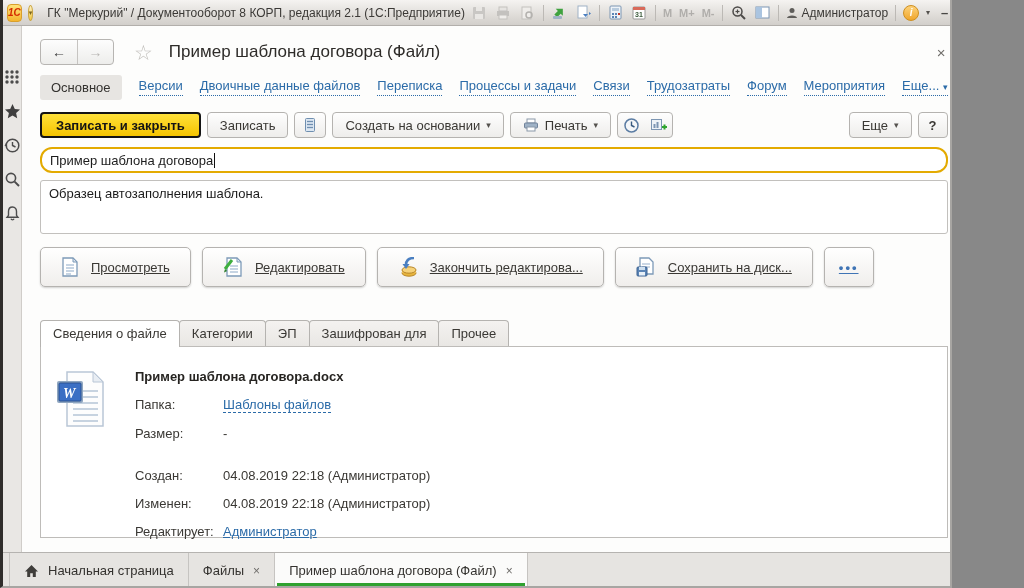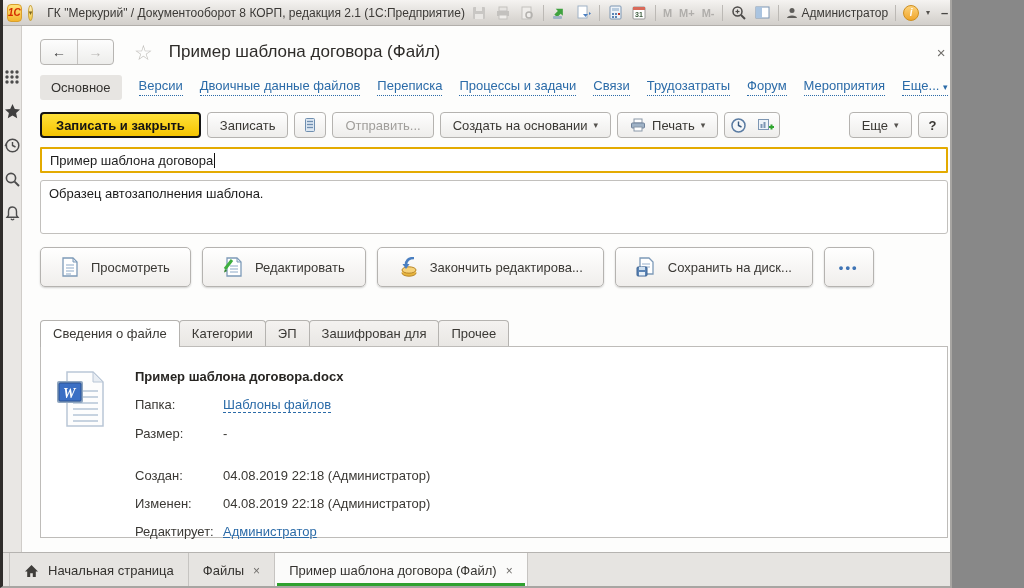--- a/index.html
+++ b/index.html
@@ -55,28 +55,28 @@
     border:1px solid #b5b3b0;border-radius:4px;background:linear-gradient(#fefefe,#eeedeb);color:#3a3834;}
   .btn .car{font-size:9px;color:#55524e;}
   .btn.primary{background:linear-gradient(#ffe13a,#f5c400);border:2px solid #141414;font-weight:bold;color:#141414;padding:0 14px;}
   .btn.disabled{color:#a09e9b;}
   .btn.iconbtn{padding:0 7px;}
   .icon-group{height:26px;display:flex;align-items:center;border:1px solid #b5b3b0;border-radius:4px;background:linear-gradient(#fefefe,#eeedeb);}
   .icon-group .cell{width:27px;height:24px;display:grid;place-items:center;}
   .tb-spacer{margin-left:auto;}
   .btn.help{padding:0 10px;font-weight:bold;}
   
-  .input-title{margin-top:9px;height:26px;border:2px solid #e3aa00;border-radius:1px;background:#fff;
+  .input-title{margin-top:9px;height:26px;border:2px solid #e3aa00;border-radius:12px;background:#fff;
     display:flex;align-items:center;padding:0 8px;color:#1c1c1c;}
   .caret-line{width:1px;height:15px;background:#111;margin-left:1px;}
   .input-desc{margin-top:7px;height:54px;border:1px solid #c2c0bd;border-radius:3px;background:#fff;padding:5px 8px;color:#1c1c1c;}
   
   .actions{display:flex;gap:11px;margin-top:13px;}
   .abtn{height:40px;display:inline-flex;align-items:center;gap:12px;padding:0 20px;border:1px solid #b5b3b0;
-    border-radius:5px;background:linear-gradient(#ffffff,#f0eeec);box-shadow:0 1px 2px rgba(0,0,0,.18);color:#3a3834;}
+    border-radius:5px;background:linear-gradient(#ffffff,#f0eeec);box-shadow:0 1px 2px rgba(0,0,0,.18);color:#3a3834;text-decoration:underline;}
   .abtn.dots{color:#3f74b5;font-weight:bold;letter-spacing:2px;padding:0 14px;}
   
   .tabs{display:flex;margin-top:33px;}
   .tab{padding:5px 12px;border:1px solid #b5b3b0;border-bottom:none;border-radius:4px 4px 0 0;
     background:linear-gradient(#f4f2f0,#e9e7e4);margin-right:-1px;position:relative;color:#3a3834;}
   .tab.active{background:#fff;z-index:3;padding-bottom:6px;margin-bottom:-1px;}
   .panel{position:relative;z-index:1;border:1px solid #bebcb9;background:#fff;height:192px;display:flex;padding:22px 0 0 14px;}
   .fileinfo{margin-left:28px;}
   .fname{font-weight:bold;margin-bottom:13px;color:#262421;}
   .frow{display:flex;margin-bottom:13px;}
@@ -274,21 +274,20 @@
           <span class="btn primary">Записать и закрыть</span>
           <span class="btn">Записать</span>
           <span class="btn iconbtn">
               <svg width="16" height="16">
                 <rect x="3.5" y="1.5" width="9" height="13" rx="1" fill="#dce7f2" stroke="#6f8fb0"></rect>
                 <line x1="5" y1="4.5" x2="11" y2="4.5" stroke="#6f8fb0" stroke-width="1.3"></line>
                 <line x1="5" y1="7.5" x2="11" y2="7.5" stroke="#6f8fb0" stroke-width="1.3"></line>
                 <line x1="5" y1="10.5" x2="11" y2="10.5" stroke="#6f8fb0" stroke-width="1.3"></line>
               </svg>
             </span>
-          <span class="btn disabled">Отправить...</span>
           <span class="btn">
               <span>Создать на основании</span>
               <span class="car">▾</span>
             </span>
           <span class="btn">
             <svg width="16" height="14">
                 <rect x="4" y="1" width="8" height="4" fill="#fff" stroke="#8a98a8"></rect>
                 <rect x="1.5" y="5" width="13" height="5" rx="1" fill="#9fb2c6" stroke="#70829a"></rect>
                 <rect x="4" y="9" width="8" height="4" fill="#fff" stroke="#8a98a8"></rect>
               </svg>

